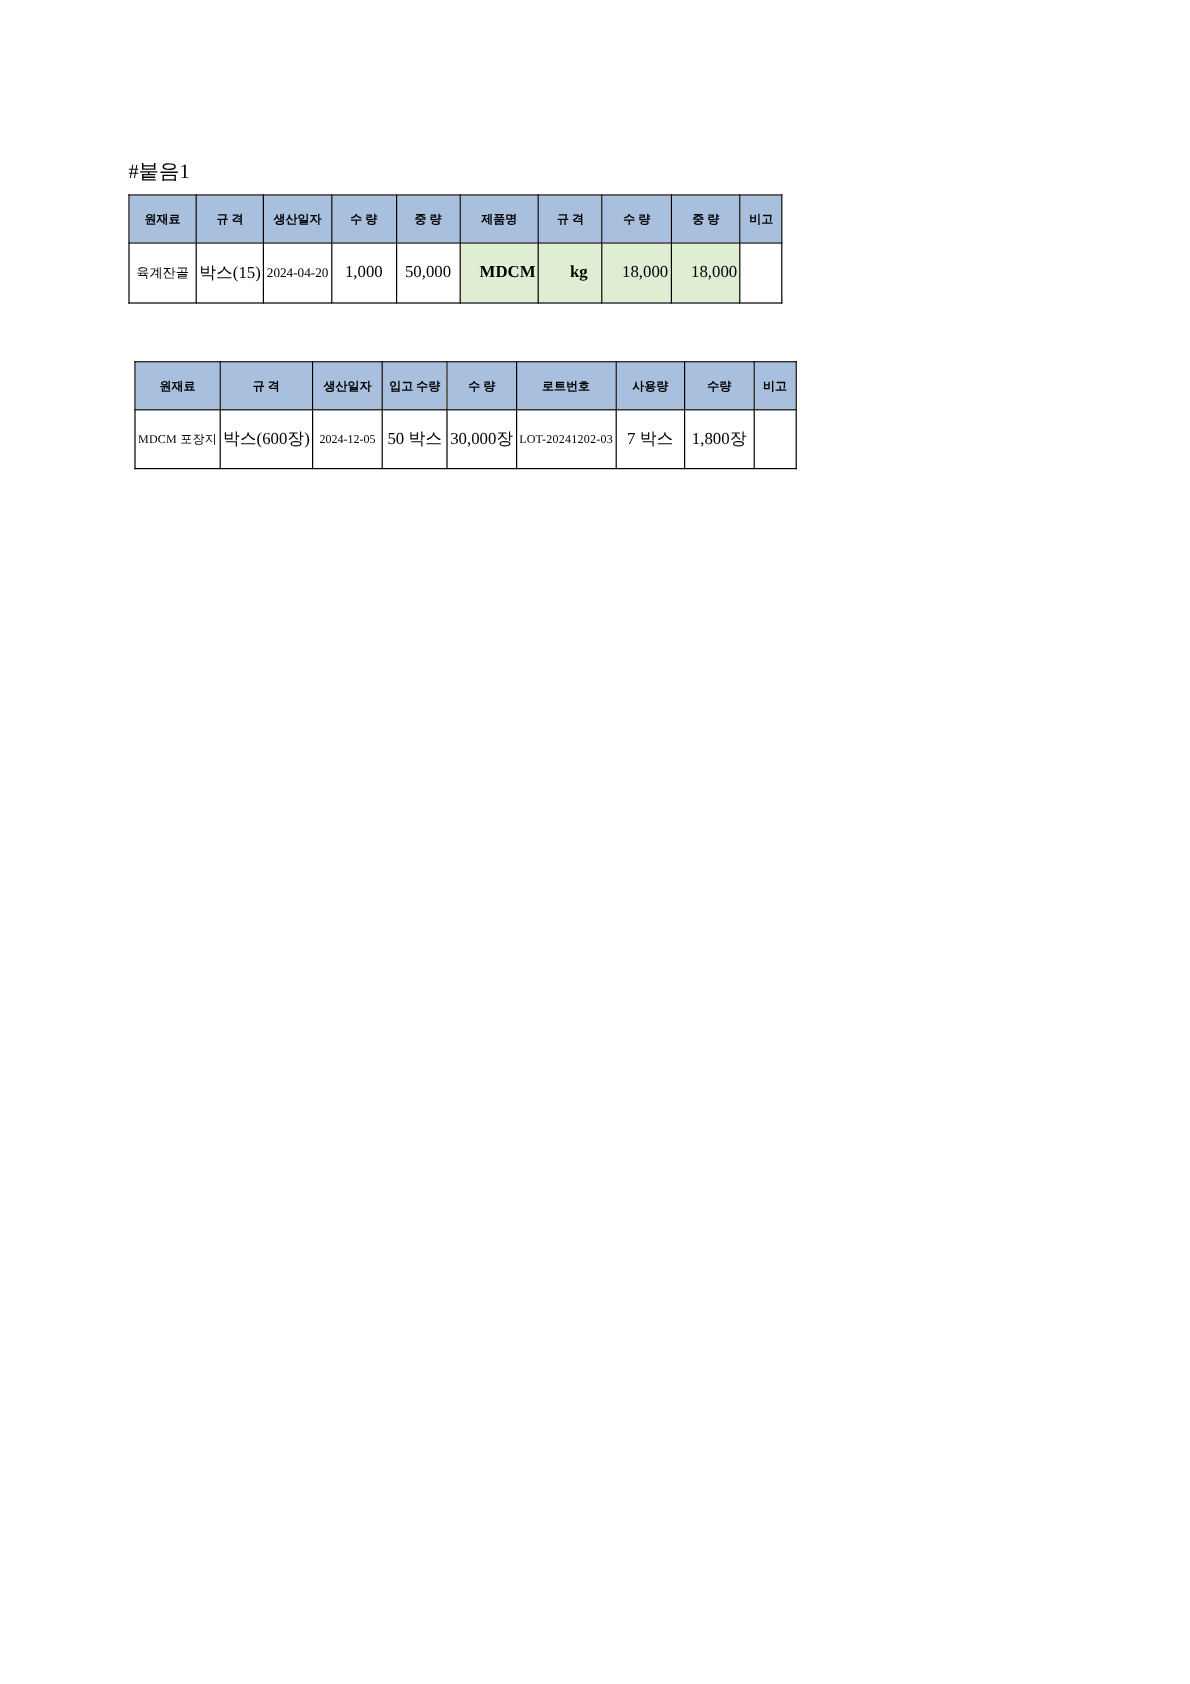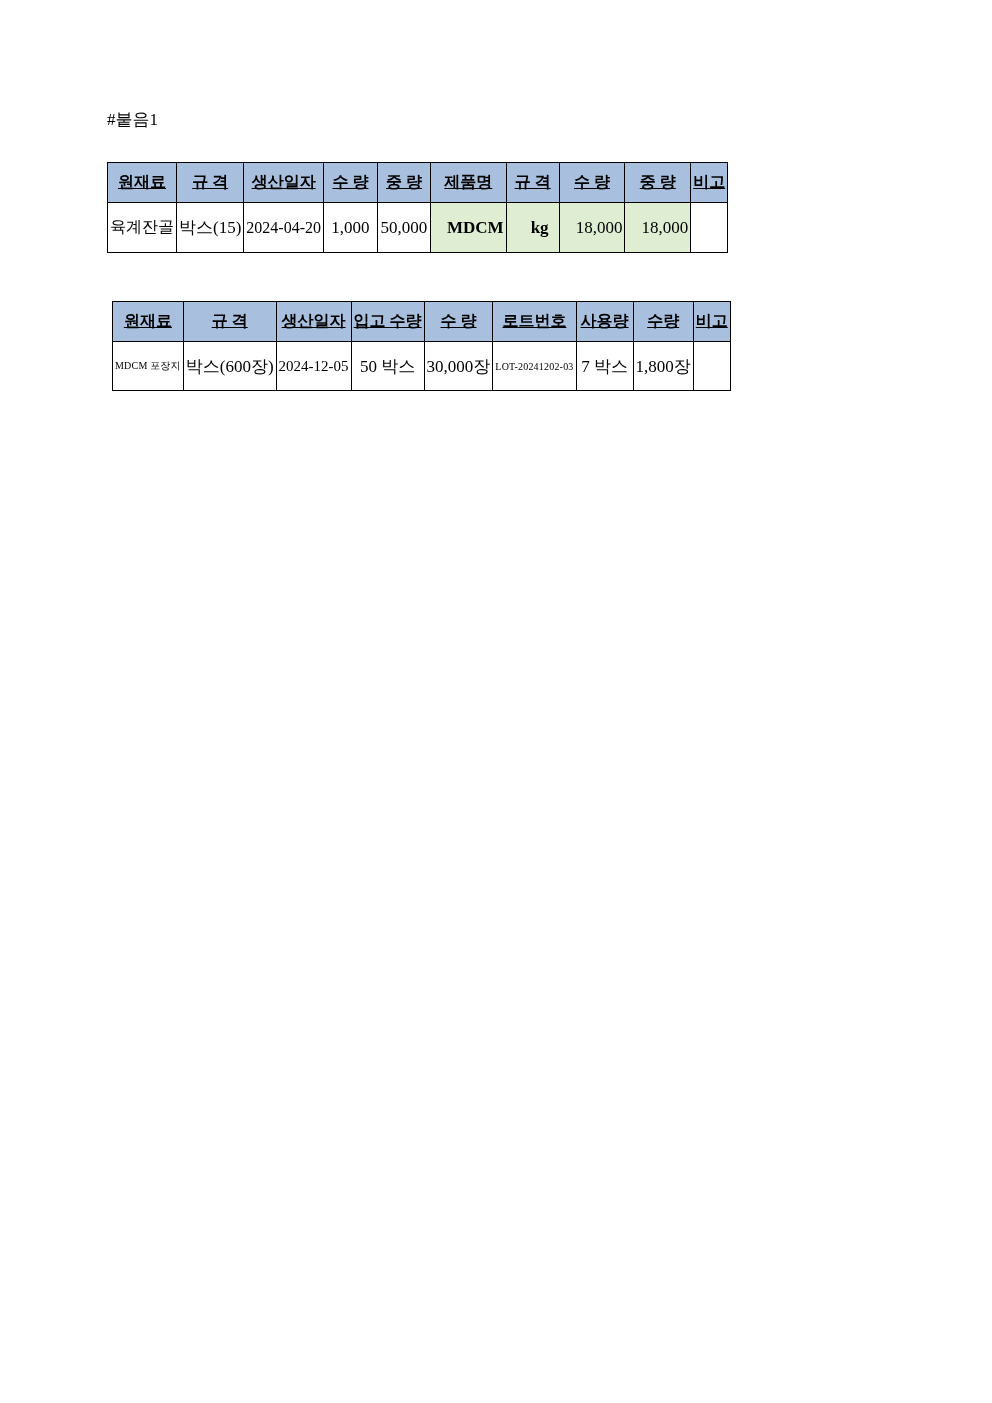--- a/index.html
+++ b/index.html
@@ -18,21 +18,21 @@
   }
   .page {
     position: absolute;
     left: 0; top: 0;
     width: 992px;
     height: 1403px;
   }
   .doc-title {
     position: absolute;
     left: 107px;
-    top: 110px;
+    top: 133px;
     font-size: 17px;
     font-weight: 400;
     letter-spacing: 0px;
     line-height: 20px;
     white-space: nowrap;
   }
   table.sheet {
     position: absolute;
     border-collapse: collapse;
     table-layout: fixed;
@@ -41,55 +41,54 @@
     border: 1px solid #000000;
     text-align: center;
     vertical-align: middle;
     padding: 0 2px;
     overflow: hidden;
     white-space: nowrap;
   }
   table.sheet th {
     background: #a8c0de;
     font-weight: 700;
-    font-size: 16px;
+    font-size: 10px;
     height: 39px;
-    text-decoration: underline;
   }
   table.sheet td {
     background: #ffffff;
     font-weight: 400;
-    font-size: 17px;
+    font-size: 14px;
     height: 49px;
   }
   
   #table1 {
     left: 107px;
     top: 162px;
   }
   #table1 td.green, #table1 th.green {
     background: #dfeed2;
     padding-left: 16px;
   }
   #table1 td.tiny {
-    font-size: 16px;
+    font-size: 11px;
   }
   #table1 td.bold {
     font-weight: 700;
   }
   
   #table2 {
     left: 112px;
     top: 301px;
   }
   #table2 td {
     height: 48px;
   }
   #table2 td.sm {
-    font-size: 15px;
+    font-size: 10px;
   }
   #table2 td.tiny {
     font-size: 10px;
     letter-spacing: 0.2px;
   }
 </style>
 </head>
 <body>
 
 <div class="page">

